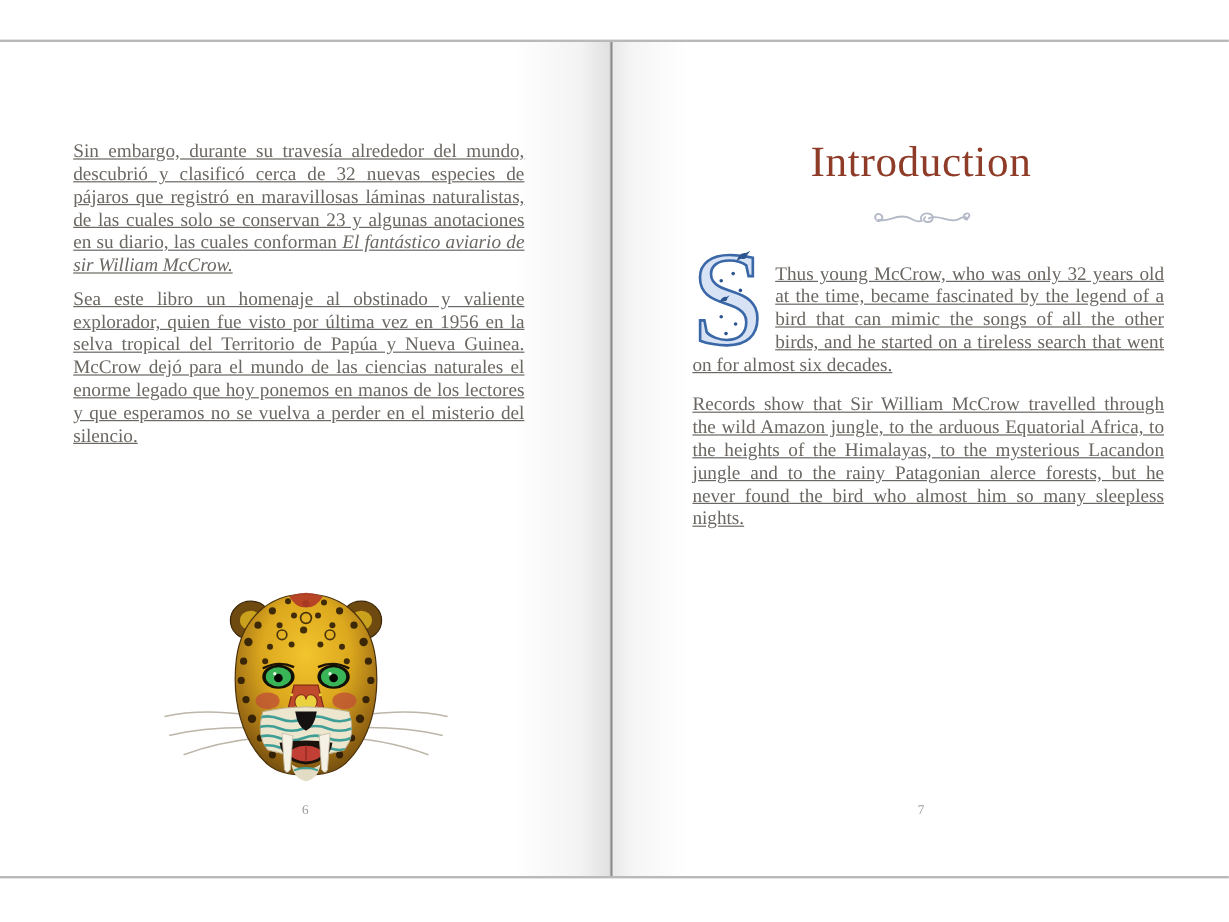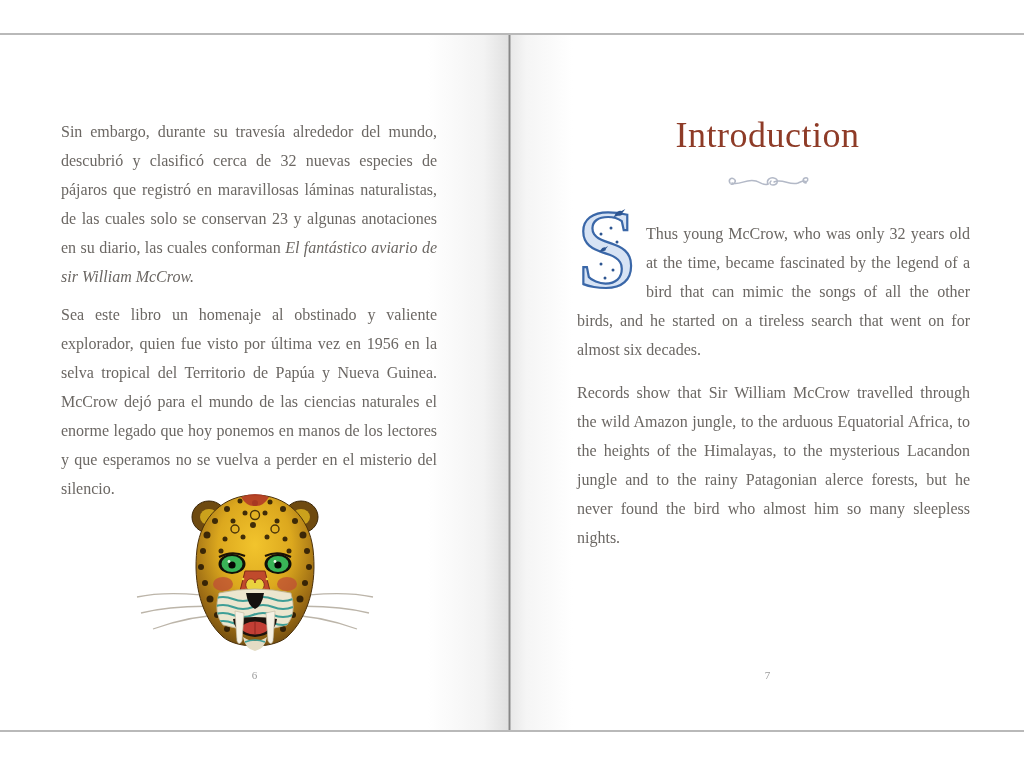--- a/index.html
+++ b/index.html
@@ -6,21 +6,21 @@
     font-family:"Liberation Serif",serif;}
   .book{position:absolute;left:0;top:33px;width:1024px;height:699px;box-sizing:border-box;
     border-top:2px solid #b9b9b9;border-bottom:2px solid #b9b9b9;}
   .page{position:absolute;top:0;height:100%;}
   .page-left{left:0;width:509px;
     background:linear-gradient(to right,#ffffff 0%,#ffffff 84%,#f3f3f3 95%,#e0e0e0 100%);}
   .page-right{left:511px;width:513px;
     background:linear-gradient(to left,#ffffff 0%,#ffffff 88%,#f5f5f5 97%,#e9e9e9 100%);}
   .gutter{position:absolute;left:508px;top:0;width:3px;height:100%;
     background:linear-gradient(to right,#cfcfcf,#878787,#d4d4d4);}
-  .body-text{font-size:16px;line-height:29px;color:#6b6763;text-align:justify;margin:0 0 9px 0;}
+  .body-text{font-size:16px;line-height:19px;color:#6b6763;text-align:justify;margin:0 0 9px 0;text-decoration:underline;}
   .left-text{position:absolute;left:61px;top:82px;width:376px;}
   .signature{font-size:16px;line-height:22.5px;color:#6b6763;font-style:italic;
     text-align:right;margin-top:45px;}
   .jaguar-wrap{position:absolute;top:452px;left:50%;margin-left:-120px;width:240px;height:178px;}
   .page-num{position:absolute;top:634px;left:0;width:100%;text-align:center;
     font-size:11px;color:#9a9a9a;}
   .chapter-title{position:absolute;top:80px;left:0;width:100%;margin:0;text-align:center;
     font-size:36px;line-height:40px;font-weight:normal;color:#8e3b27;letter-spacing:0.5px;}
   .flourish-wrap{position:absolute;top:139px;left:0;width:100%;text-align:center;}
   .right-text{position:absolute;left:66px;top:170px;width:393px;}

